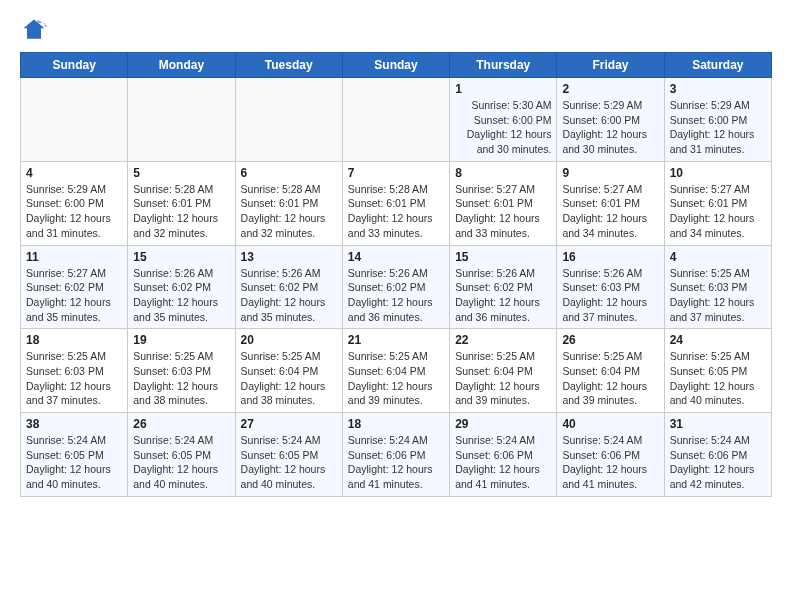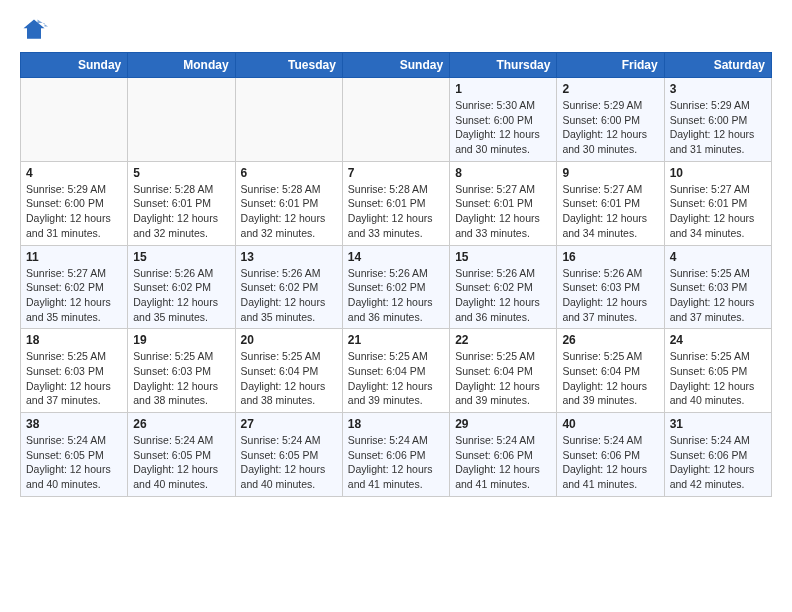--- a/index.html
+++ b/index.html
@@ -54,21 +54,21 @@
     }
     .calendar {
       width: 100%;
       border-collapse: collapse;
       margin-top: 8px;
       font-size: 11px;
     }
     .calendar thead th {
       background-color: #2a6abf;
       color: #fff;
-      text-align: right;
+      text-align: center;
       padding: 5px 6px;
       font-size: 12px;
       font-weight: bold;
       border: 1px solid #1a5aaf;
     }
     .calendar tbody td {
       border: 1px solid #ccc;
       vertical-align: top;
       padding: 4px 5px;
       width: 107px;
@@ -130,21 +130,21 @@
       </tr>
   </thead>
   <tbody id="calendar-body">
   <tr>
         <td class="empty-cell"></td>
         <td class="empty-cell"></td>
         <td class="empty-cell"></td>
         <td class="empty-cell"></td>
         <td>
           <span class="day-number">1</span>
-          <div class="day-info" style="white-space: pre-line;">Sunrise: 5:30 AM
+          <div class="day-info" style="white-space: pre-line; text-align: right;">Sunrise: 5:30 AM
 Sunset: 6:00 PM
 Daylight: 12 hours
 and 30 minutes.</div>
         </td>
         <td>
           <span class="day-number">2</span>
           <div class="day-info" style="white-space: pre-line;">Sunrise: 5:29 AM
 Sunset: 6:00 PM
 Daylight: 12 hours
 and 30 minutes.</div>

